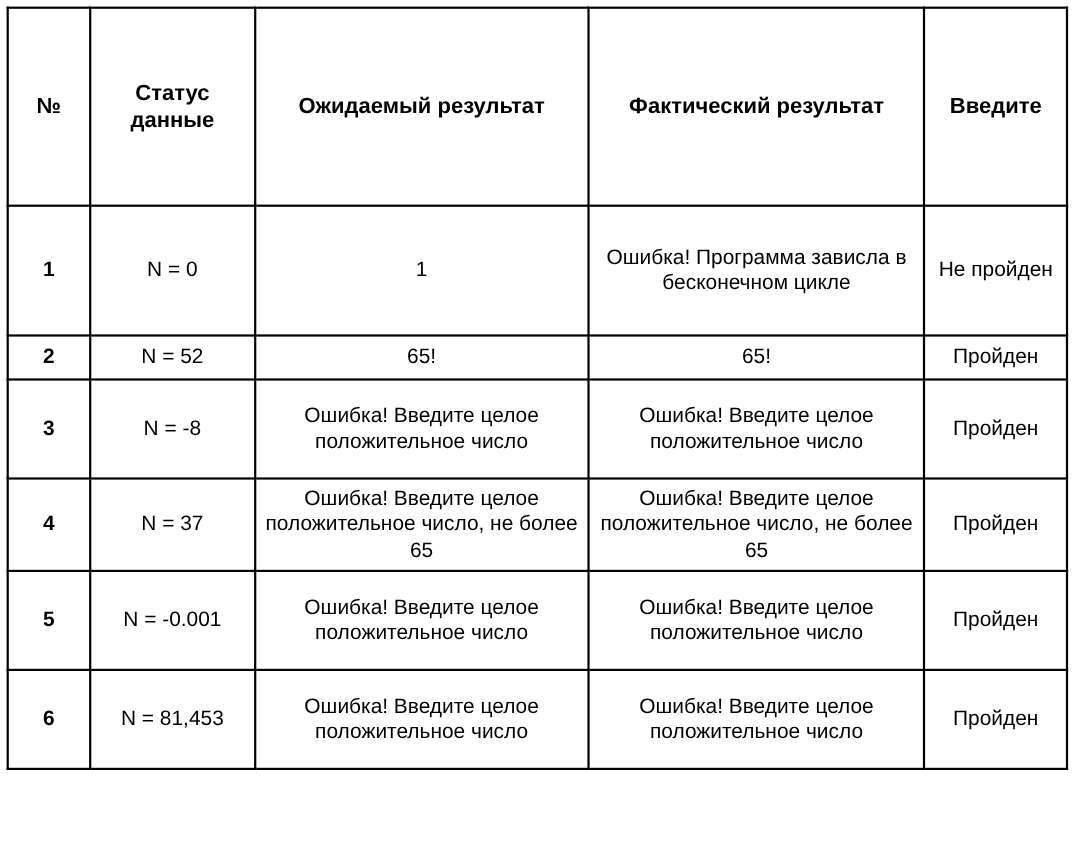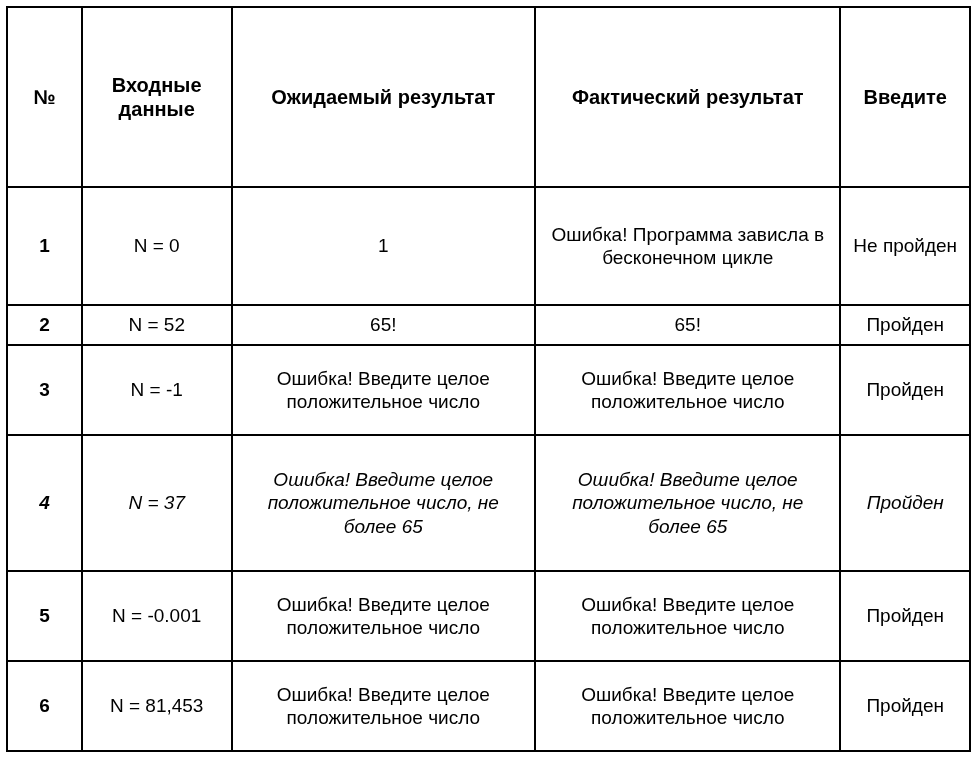--- a/index.html
+++ b/index.html
@@ -58,40 +58,40 @@
   td.cell-actual {
     font-size: 19px;
   }
   td.cell-status {
     font-size: 19px;
     border-radius: 10px;
   }
   tr.row-1 td { height: 118px; }
   tr.row-2 td { height: 40px; }
   tr.row-3 td { height: 90px; }
-  tr.row-4 td { height: 136px; font-style: italic; }
+  tr.row-4 td { height: 84px; }
   tr.row-5 td { height: 90px; }
   tr.row-6 td { height: 90px; }
 </style>
 </head>
 <body>
 
 <div class="sheet">
   <table class="test-table">
     <colgroup>
       <col class="c-num">
       <col class="c-input">
       <col class="c-expected">
       <col class="c-actual">
       <col class="c-status">
     </colgroup>
     <thead>
       <tr>
         <th>№</th>
-        <th>Входные данные</th>
+        <th>Статус данные</th>
         <th>Ожидаемый результат</th>
         <th>Фактический результат</th>
         <th>Введите</th>
       </tr>
     </thead>
     <tbody>
       <tr class="row-1">
         <td class="cell-num">1</td>
         <td class="cell-input">N = 0</td>
         <td class="cell-expected">1</td>
@@ -100,21 +100,21 @@
       </tr>
       <tr class="row-2">
         <td class="cell-num">2</td>
         <td class="cell-input">N = 52</td>
         <td class="cell-expected">65!</td>
         <td class="cell-actual">65!</td>
         <td class="cell-status">Пройден</td>
       </tr>
       <tr class="row-3">
         <td class="cell-num">3</td>
-        <td class="cell-input">N = -1</td>
+        <td class="cell-input">N = -8</td>
         <td class="cell-expected">Ошибка! Введите целое положительное число</td>
         <td class="cell-actual">Ошибка! Введите целое положительное число</td>
         <td class="cell-status">Пройден</td>
       </tr>
       <tr class="row-4">
         <td class="cell-num">4</td>
         <td class="cell-input">N = 37</td>
         <td class="cell-expected">Ошибка! Введите целое положительное число, не более 65</td>
         <td class="cell-actual">Ошибка! Введите целое положительное число, не более 65</td>
         <td class="cell-status">Пройден</td>

